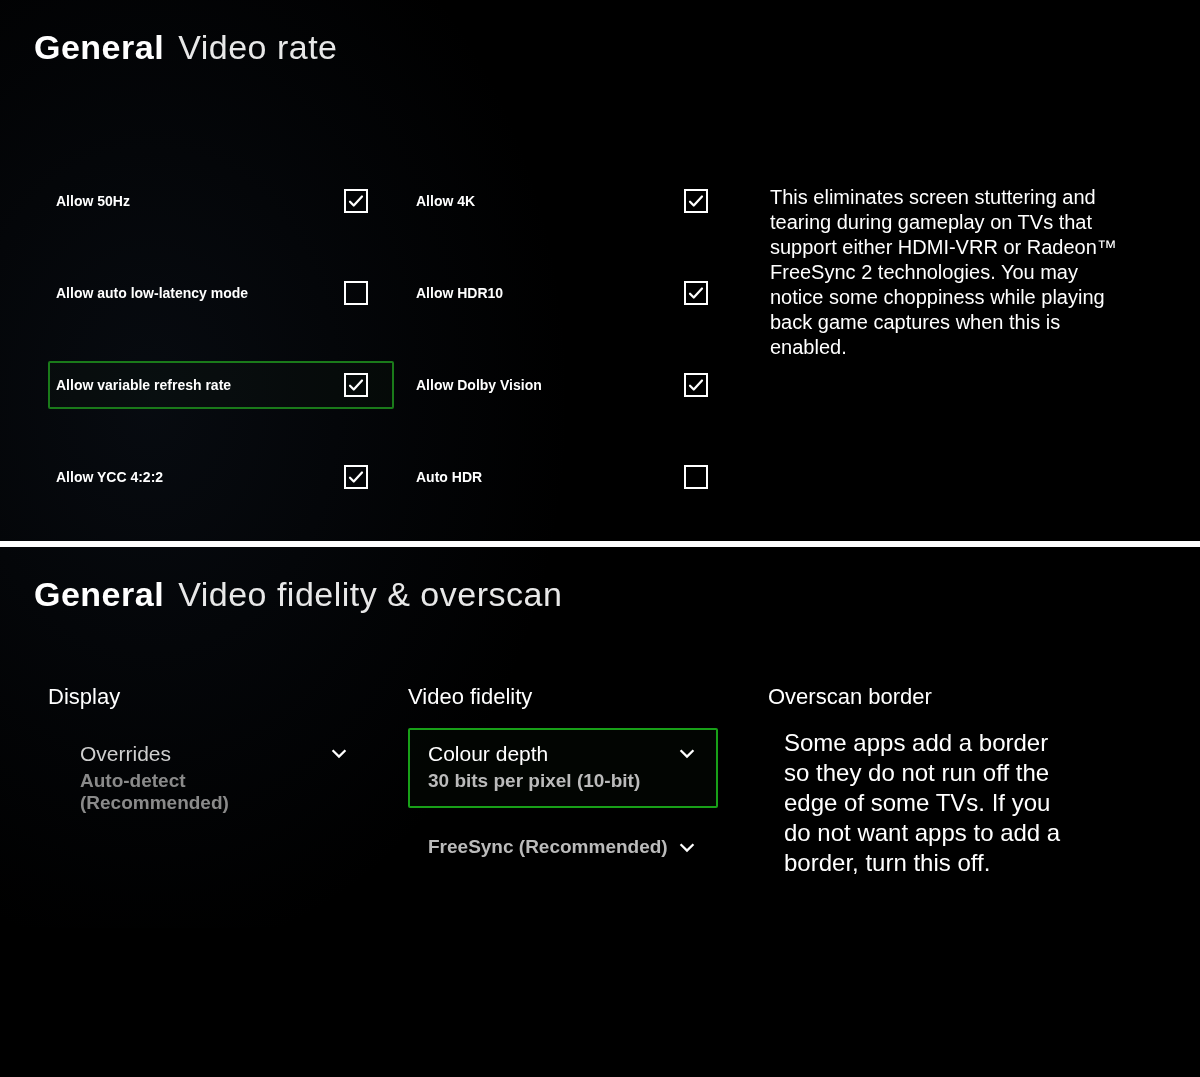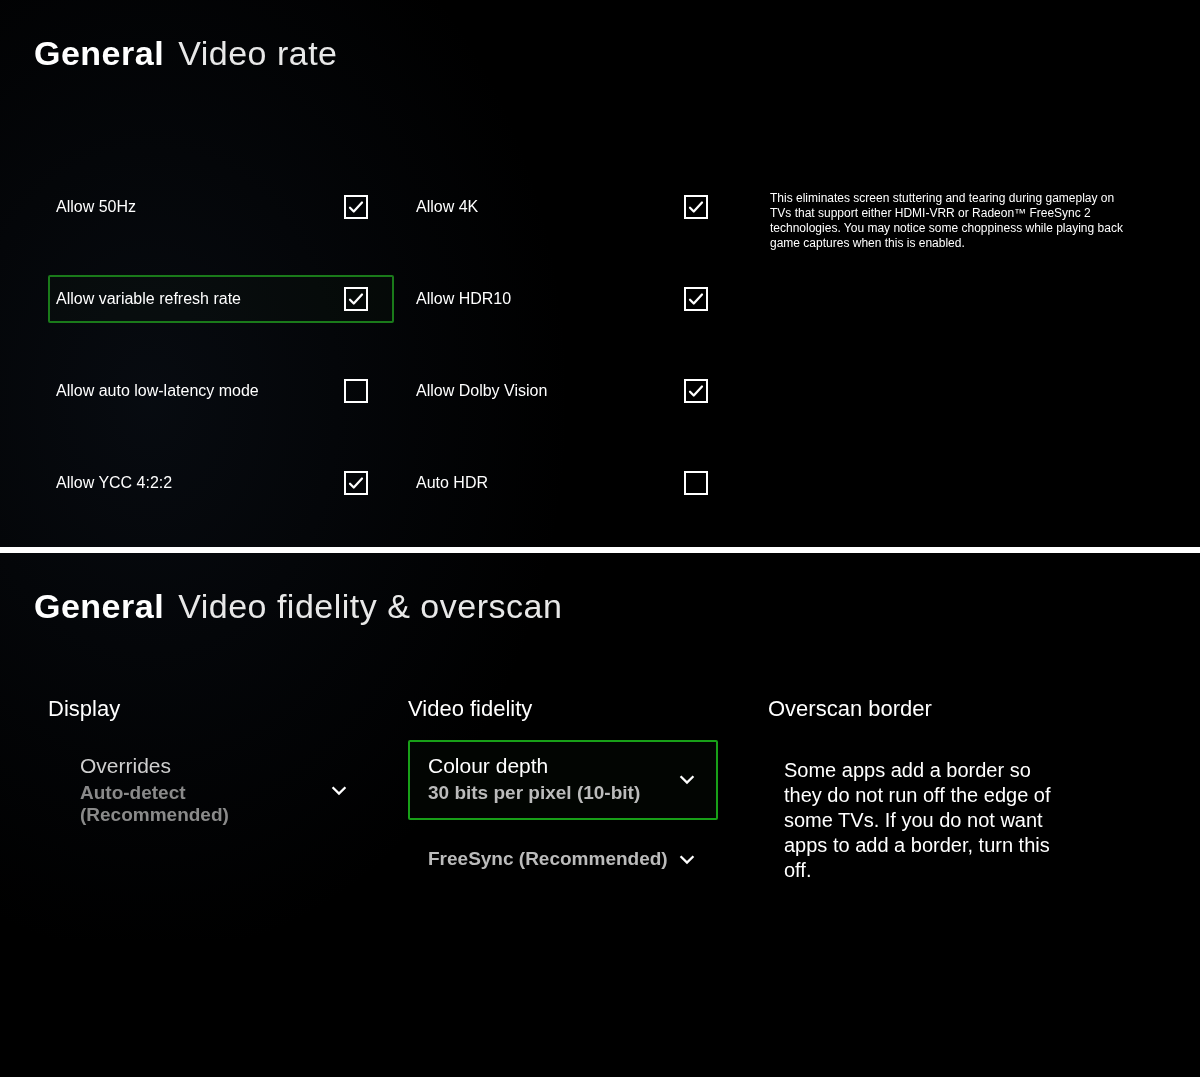--- a/index.html
+++ b/index.html
@@ -19,21 +19,20 @@
   .panel {
     padding: 28px 34px 40px 34px;
   }
   .panel-title {
     font-size: 34px;
     font-weight: 400;
     letter-spacing: 0.5px;
     display: flex;
     align-items: baseline;
     gap: 14px;
-    margin-top: 6px;
   }
   .panel-title .bold { font-weight: 700; }
   .panel-title .light { font-weight: 300; color: #e8e8e8; }
 
   
   .modes-body {
     margin-top: 110px;
     display: grid;
     grid-template-columns: 360px 340px 1fr;
     column-gap: 0;
@@ -47,38 +46,38 @@
     justify-content: space-between;
     padding: 0 24px 0 6px;
     border: 2px solid transparent;
     border-radius: 2px;
   }
   .check-row.selected {
     border-color: #1a7a1a;
     background: rgba(20,40,20,0.15);
   }
   .check-label {
-    font-size: 16px;
-    font-weight: 400;
+    font-size: 14px;
+    font-weight: 700;
     color: #fff;
   }
   .cbox {
     width: 24px; height: 24px;
     border: 2px solid #fff;
     display: flex; align-items: center; justify-content: center;
     flex-shrink: 0;
   }
   .cbox svg { width: 18px; height: 18px; display: none; }
   .cbox.checked svg { display: block; }
 
   .help-col {
     padding: 8px 20px 0 36px;
   }
   .help-text {
-    font-size: 12px;
+    font-size: 20px;
     line-height: 1.25;
     color: #fff;
     max-width: 360px;
   }
 
   .divider {
     height: 6px;
     background: #fff;
     width: 100%;
   }
@@ -98,43 +97,42 @@
     font-weight: 400;
     margin-bottom: 18px;
     color: #fff;
   }
   .dropdown {
     width: 310px;
     padding: 12px 18px 14px 18px;
     border: 2px solid transparent;
     border-radius: 2px;
     display: flex;
-    align-items: center;
     justify-content: space-between;
     margin-bottom: 14px;
   }
   .dropdown.selected {
     border-color: #18a018;
     background: rgba(10,25,10,0.2);
   }
   .dd-text { display: flex; flex-direction: column; gap: 4px; }
   .dd-label { font-size: 21px; color: #fff; }
   .dd-value { font-size: 19px; color: #bbb; font-weight: bold; }
   .dd-label.dim { color: #cfcfcf; }
   .dd-value.dim { color: #8a8a8a; }
   .chevron {
     width: 22px; height: 22px; flex-shrink: 0;
   }
   .overscan-text {
-    font-size: 20px;
+    font-size: 24px;
     line-height: 1.25;
     color: #fff;
     max-width: 300px;
     padding-left: 16px;
-    margin-top: 18px;
+    margin-top: 0;
   }
 </style>
 </head>
 <body>
 
 <div class="screen">
 
   <div class="panel">
     <h1 class="panel-title">
       <span class="bold">General</span>
@@ -144,31 +142,31 @@
     <div class="modes-body">
       <div class="check-col" id="col1">
           <div class="check-row">
             <span class="check-label">Allow 50Hz</span>
             <span class="cbox checked">
               <svg viewBox="0 0 24 24" fill="none" stroke="#fff" stroke-width="3" stroke-linecap="round" stroke-linejoin="round">
                 <polyline points="4 13 9 18 20 6"></polyline>
               </svg>
             </span>
           </div>
+          <div class="check-row">
+            <span class="check-label">Allow auto low-latency mode</span>
+            <span class="cbox"></span>
+          </div>
           <div class="check-row selected">
             <span class="check-label">Allow variable refresh rate</span>
             <span class="cbox checked">
               <svg viewBox="0 0 24 24" fill="none" stroke="#fff" stroke-width="3" stroke-linecap="round" stroke-linejoin="round">
                 <polyline points="4 13 9 18 20 6"></polyline>
               </svg>
             </span>
-          </div>
-          <div class="check-row">
-            <span class="check-label">Allow auto low-latency mode</span>
-            <span class="cbox"></span>
           </div>
           <div class="check-row">
             <span class="check-label">Allow YCC 4:2:2</span>
             <span class="cbox checked">
               <svg viewBox="0 0 24 24" fill="none" stroke="#fff" stroke-width="3" stroke-linecap="round" stroke-linejoin="round">
                 <polyline points="4 13 9 18 20 6"></polyline>
               </svg>
             </span>
           </div>
         </div>

